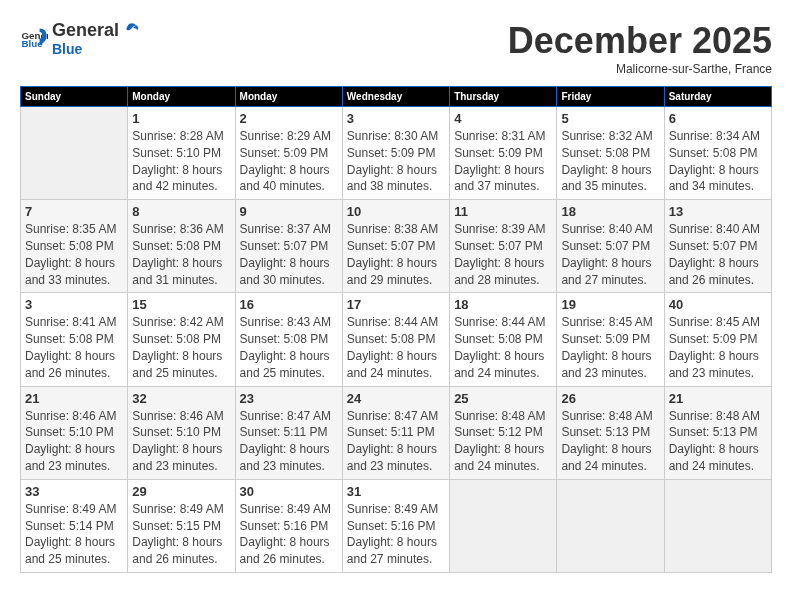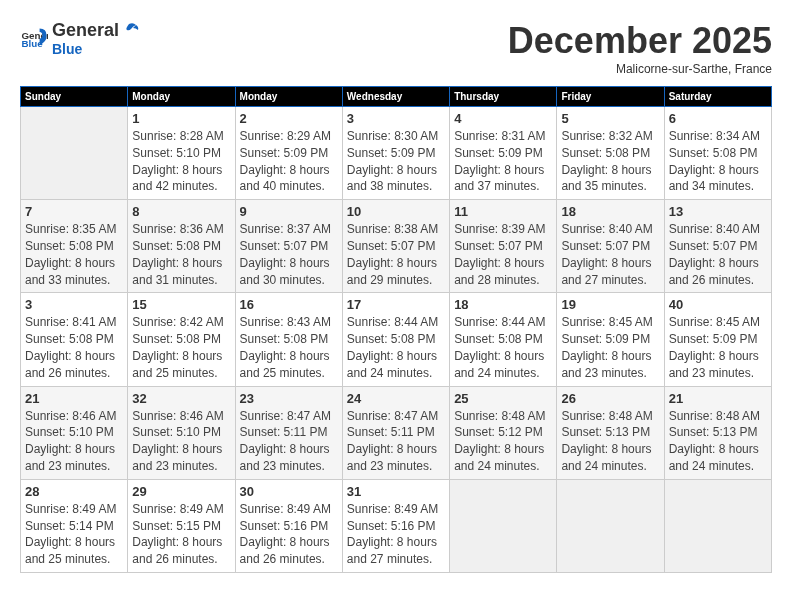--- a/index.html
+++ b/index.html
@@ -348,21 +348,21 @@
         <span class="day-number">21</span>
         <div class="day-info">
           Sunrise: 8:48 AM<br>
           Sunset: 5:13 PM<br>
           Daylight: 8 hours and 24 minutes.
         </div>
       </td>
       </tr>
       <tr>
         <td>
-        <span class="day-number">28</span>
+        <span class="day-number">33</span>
         <div class="day-info">
           Sunrise: 8:49 AM<br>
           Sunset: 5:14 PM<br>
           Daylight: 8 hours and 25 minutes.
         </div>
       </td>
         <td>
         <span class="day-number">29</span>
         <div class="day-info">
           Sunrise: 8:49 AM<br>

